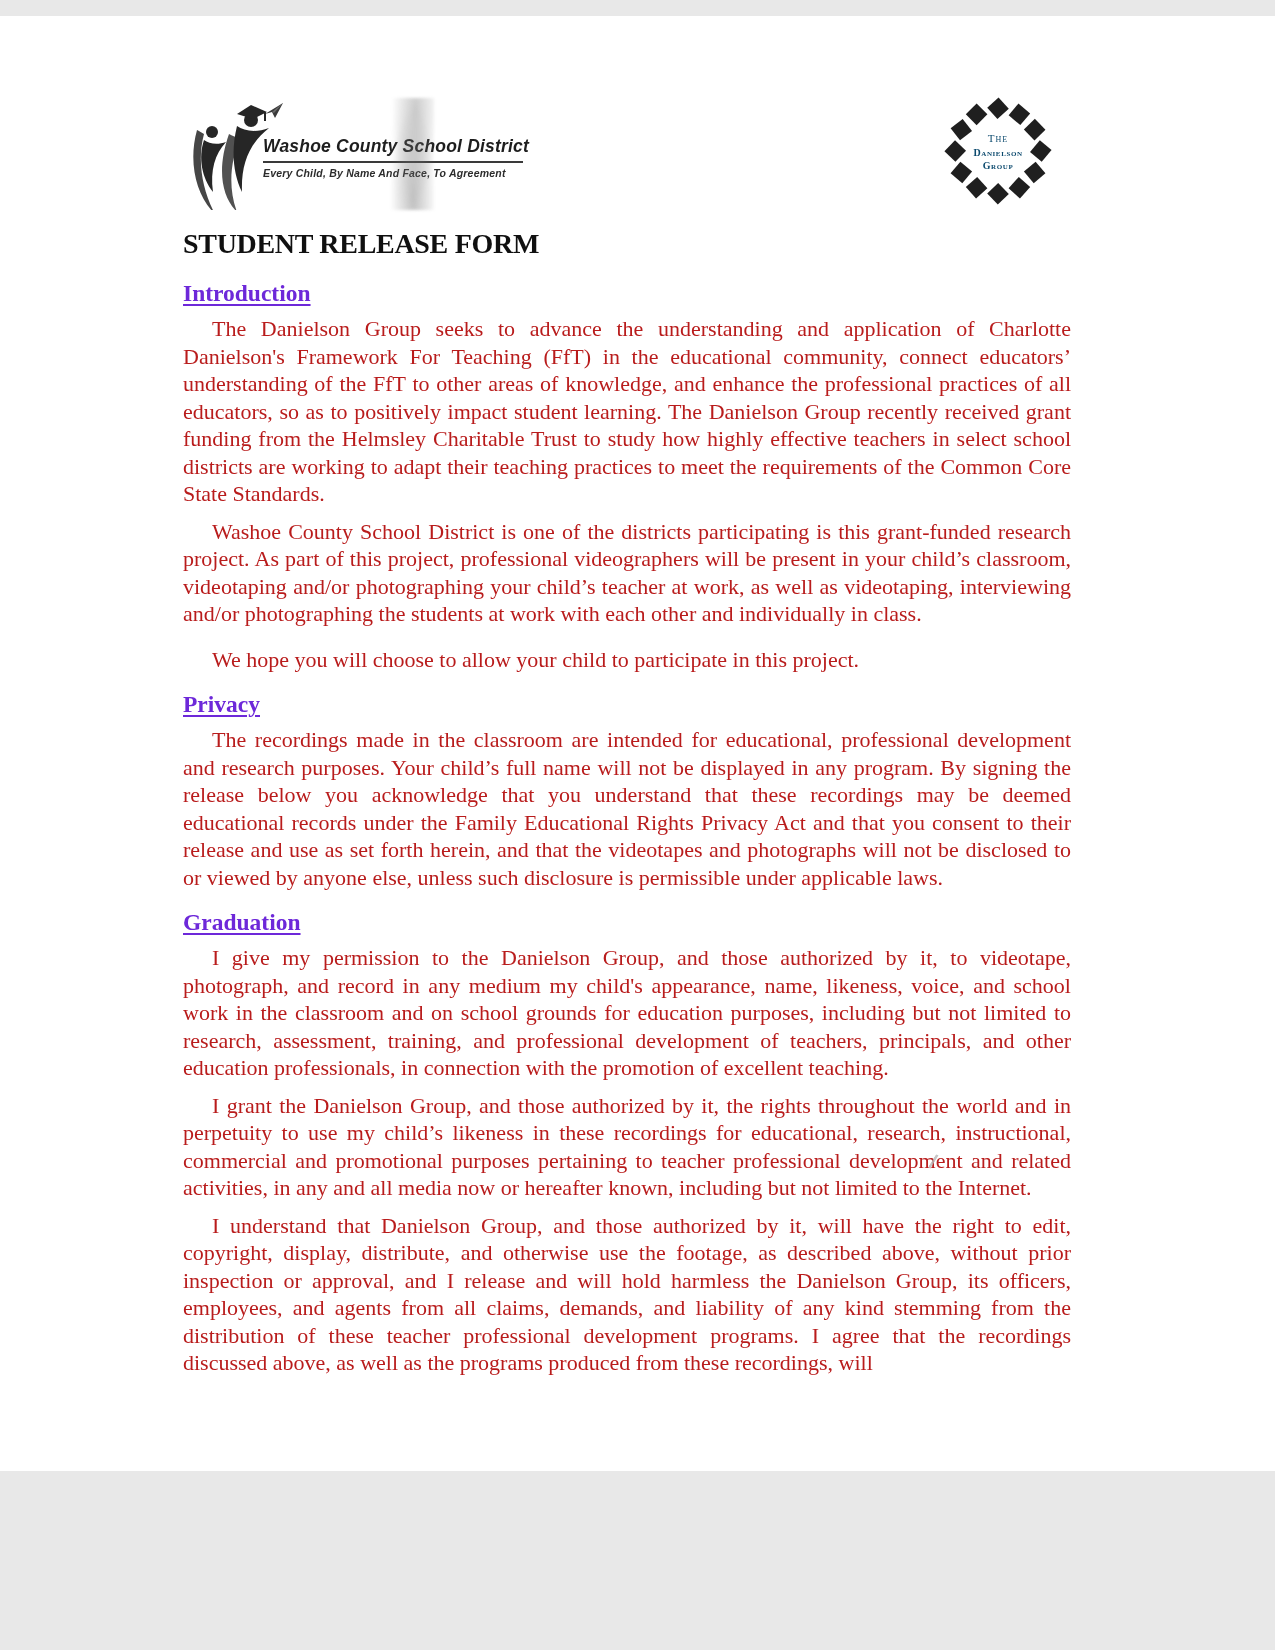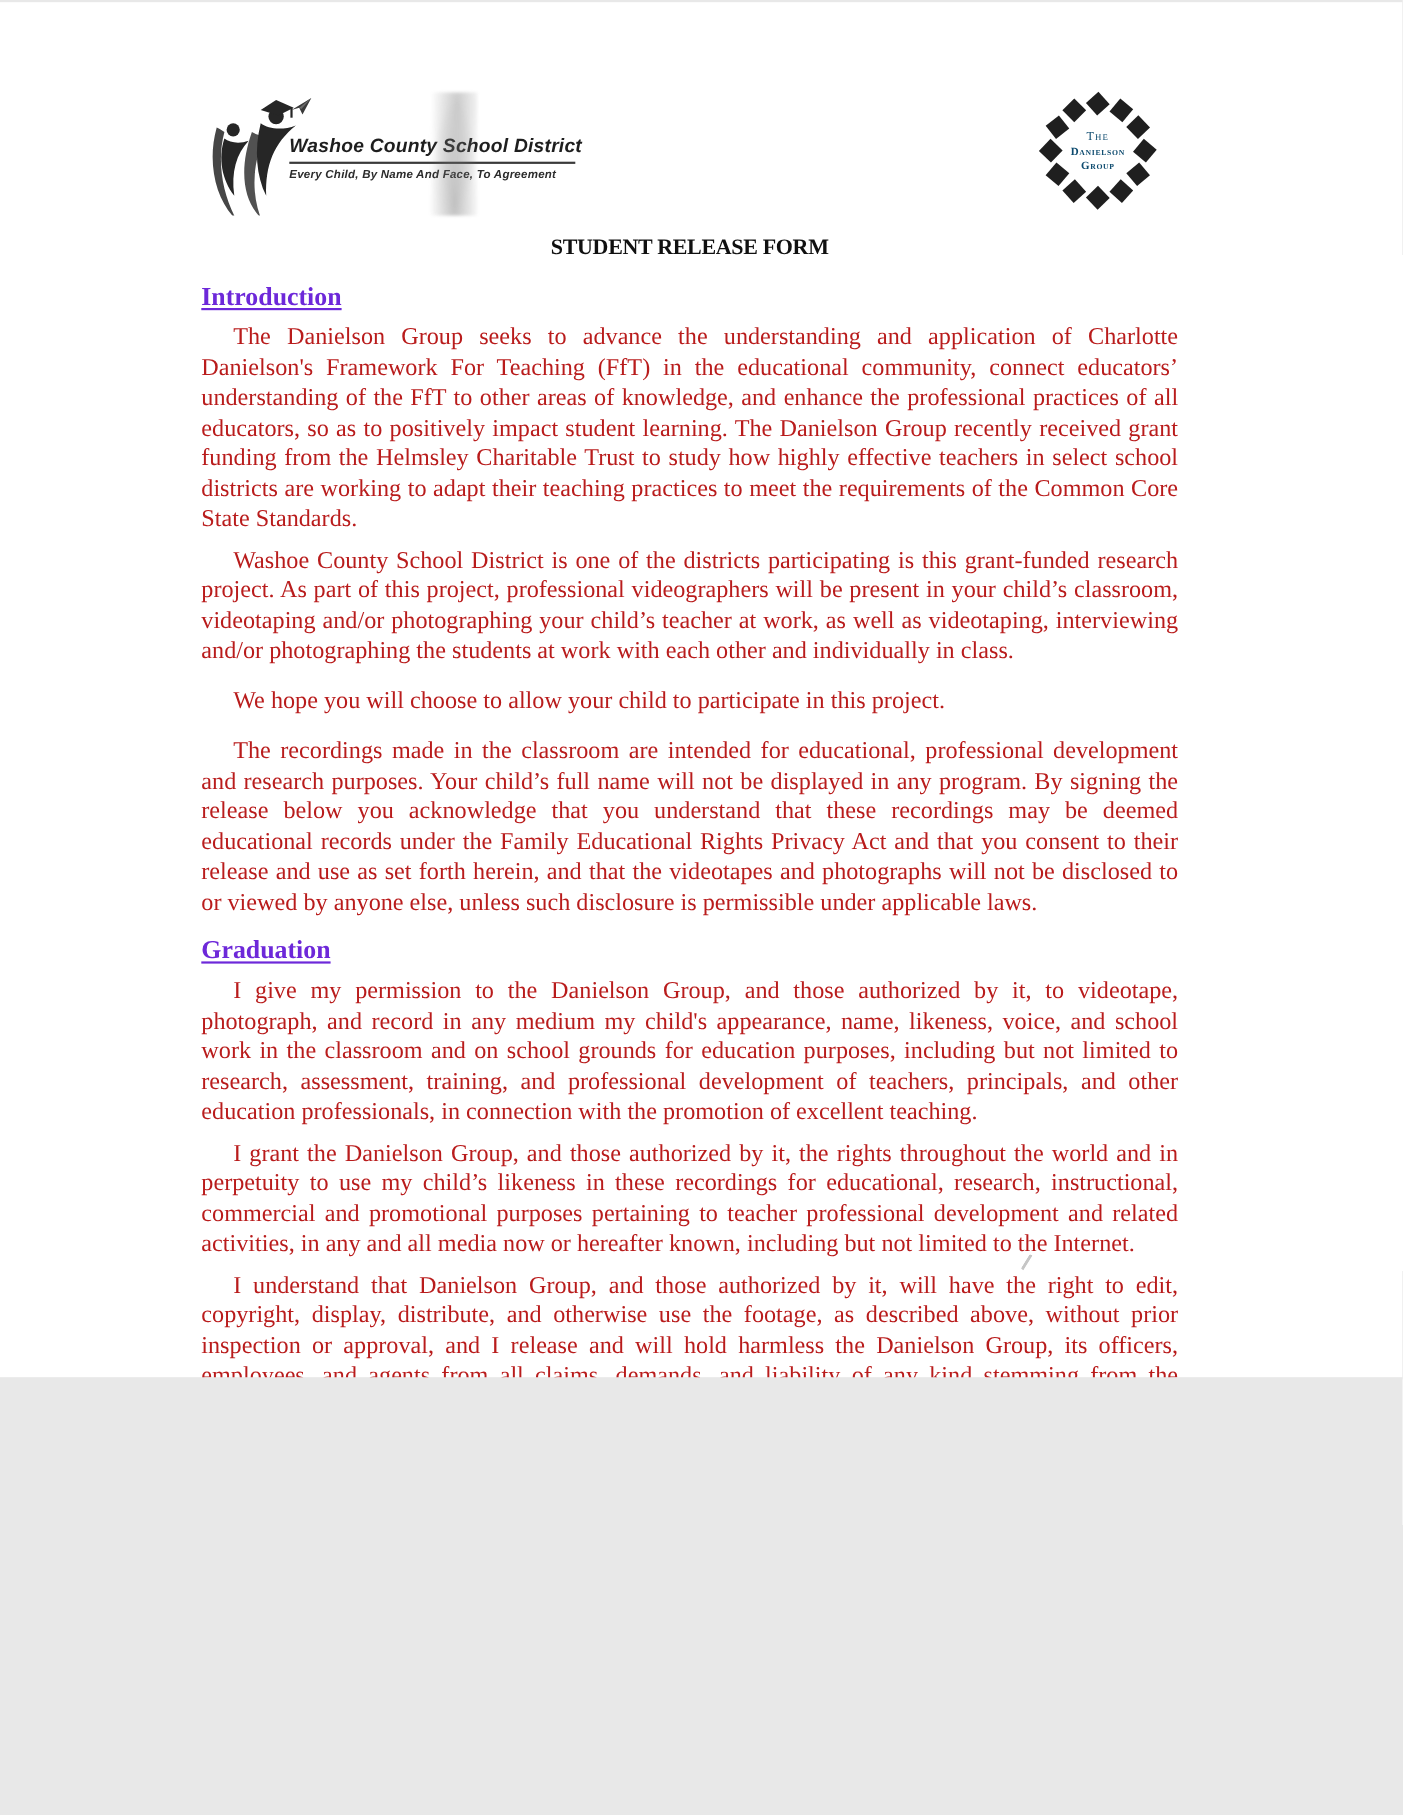--- a/index.html
+++ b/index.html
@@ -1,19 +1,19 @@
 <!DOCTYPE html>
 <html><head>
 <meta charset="utf-8">
 <style>
   html,body{margin:0;padding:0;background:#e8e8e8;}
   .sheet{
     position:relative;
-    width:1275px;height:1250px;
-    margin:2px auto;
+    width:1275px;height:1455px;
+    margin:16px auto;
     background:#ffffff;
     overflow:hidden;
     font-family:"Liberation Serif", serif;
     color:#141414;
   }
   
   .wcsd-logo{position:absolute;left:183px;top:82px;width:420px;height:115px;}
   .wcsd-figures{position:absolute;left:2px;top:2px;}
   .plane{position:absolute;left:82px;top:4px;}
   .wcsd-text{position:absolute;left:80px;top:38px;width:260px;font-family:"Liberation Sans",sans-serif;}
@@ -38,22 +38,22 @@
   .dg-text{
     position:absolute;left:0;top:36px;width:110px;text-align:center;
     font-family:"Liberation Serif",serif;color:#0c4a6e;
     font-variant:small-caps;line-height:13.5px;
   }
   .dg-the{font-size:11px;letter-spacing:1px;}
   .dg-word{font-size:10px;letter-spacing:0.6px;font-weight:bold;}
   
   .content{position:absolute;left:183px;top:212px;width:888px;}
   .doc-title{
-    margin:0 0 20px 0;text-align:center;
-    font-size:20px;font-weight:bold;letter-spacing:-0.3px;color:#101010;
+    margin:0 0 20px 0;
+    font-size:28px;font-weight:bold;letter-spacing:-0.3px;color:#101010;
   }
   .sec-heading{
     margin:18px 0 8px 0;font-size:23.5px;font-weight:bold;color:#6d28d9;
     text-decoration:underline;text-decoration-thickness:2px;text-underline-offset:3px;
   }
   .sec-heading.first{margin-top:0;}
   .para{
     margin:0 0 10px 0;font-size:22px;line-height:27.5px;
     text-align:justify;text-indent:29px;color:#b91c1c;
   }
@@ -124,20 +124,21 @@
   </div>
 
   <div class="content">
     <h1 class="doc-title">STUDENT RELEASE FORM</h1>
 
     <h2 class="sec-heading first">Introduction</h2>
     <p class="para">The Danielson Group seeks to advance the understanding and application of Charlotte Danielson's Framework For Teaching (FfT) in the educational community, connect educators’ understanding of the FfT to other areas of knowledge, and enhance the professional practices of all educators, so as to positively impact student learning. The Danielson Group recently received grant funding from the Helmsley Charitable Trust to study how highly effective teachers in select school districts are working to adapt their teaching practices to meet the requirements of the Common Core State Standards.</p>
     <p class="para">Washoe County School District is one of the districts participating is this grant-funded research project. As part of this project, professional videographers will be present in your child’s classroom, videotaping and/or photographing your child’s teacher at work, as well as videotaping, interviewing and/or photographing the students at work with each other and individually in class.</p>
     <p class="para lone">We hope you will choose to allow your child to participate in this project.</p>
 
+    <h2 class="sec-heading">Privacy</h2>
     <p class="para">The recordings made in the classroom are intended for educational, professional development and research purposes. Your child’s full name will not be displayed in any program. By signing the release below you acknowledge that you understand that these recordings may be deemed educational records under the Family Educational Rights Privacy Act and that you consent to their release and use as set forth herein, and that the videotapes and photographs will not be disclosed to or viewed by anyone else, unless such disclosure is permissible under applicable laws.</p>
 
     <h2 class="sec-heading">Graduation</h2>
     <p class="para">I give my permission to the Danielson Group, and those authorized by it, to videotape, photograph, and record in any medium my child's appearance, name, likeness, voice, and school work in the classroom and on school grounds for education purposes, including but not limited to research, assessment, training, and professional development of teachers, principals, and other education professionals, in connection with the promotion of excellent teaching.</p>
     <p class="para">I grant the Danielson Group, and those authorized by it, the rights throughout the world and in perpetuity to use my child’s likeness in these recordings for educational, research, instructional, commercial and promotional purposes pertaining to teacher professional development and related activities, in any and all media now or hereafter known, including but not limited to the Internet.</p>
     <p class="para last">I understand that Danielson Group, and those authorized by it, will have the right to edit, copyright, display, distribute, and otherwise use the footage, as described above, without prior inspection or approval, and I release and will hold harmless the Danielson Group, its officers, employees, and agents from all claims, demands, and liability of any kind stemming from the distribution of these teacher professional development programs. I agree that the recordings discussed above, as well as the programs produced from these recordings, will</p>
 
     <div class="pencil-artifact"></div>
   </div>
 

